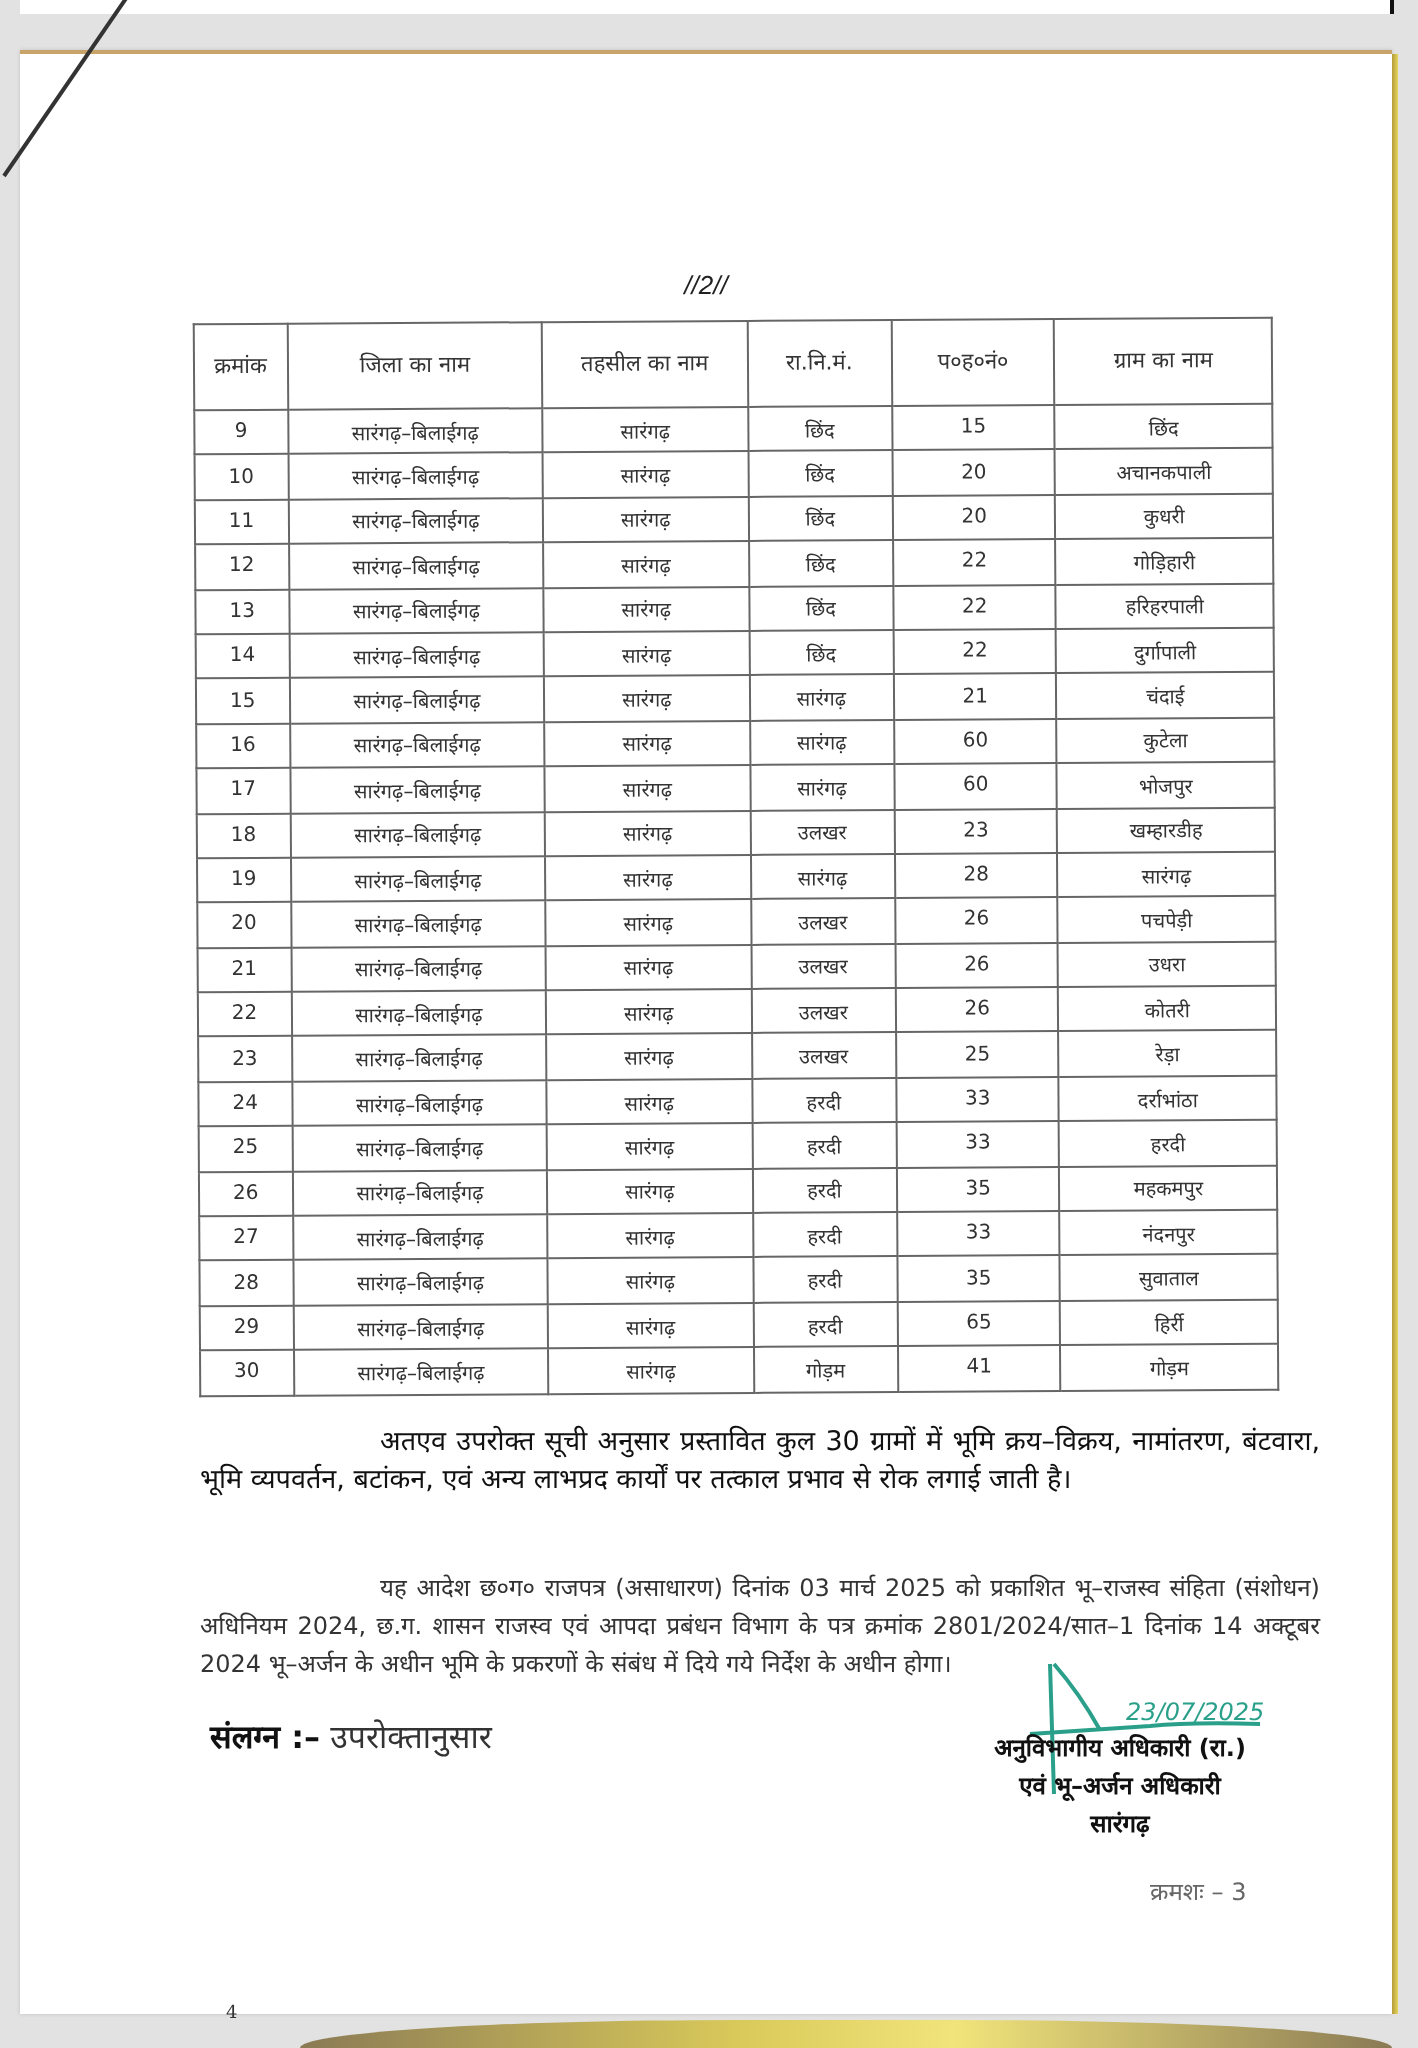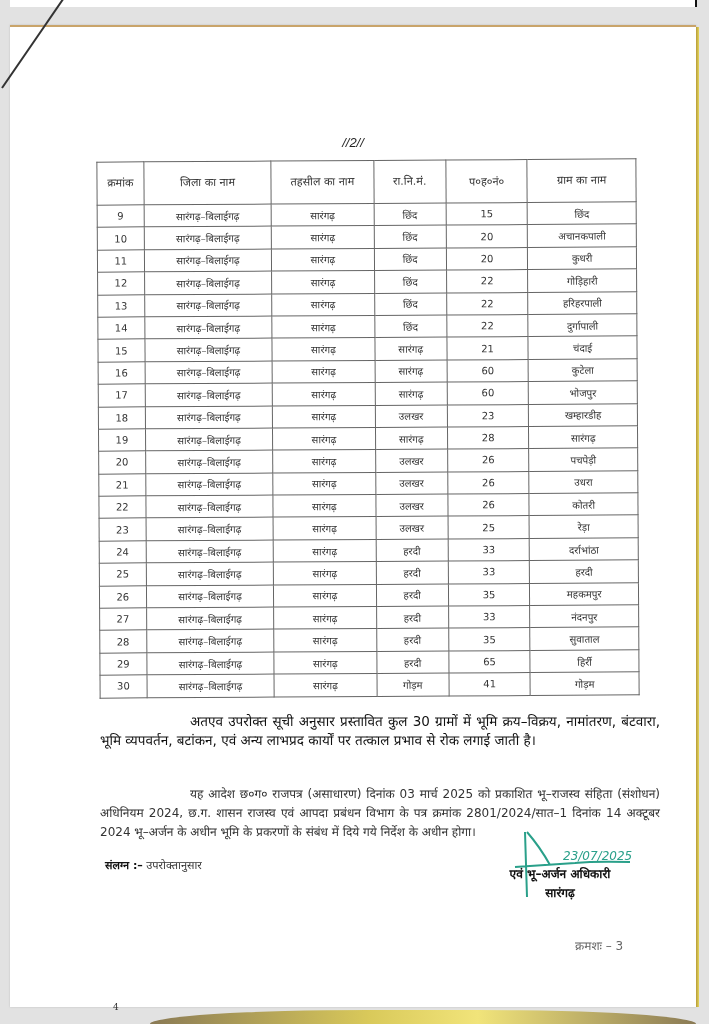--- a/index.html
+++ b/index.html
@@ -57,21 +57,21 @@
   table.villages td { height: 21.4px; }
   .c1 { width: 48px; } .c2 { width: 138px; margin-top: 40px; } .c3 { width: 110px; }
   .c4 { width: 76px; } .c5 { width: 86px; font-family: Liberation Serif, serif; } .c6 { width: 115px; }
   .para {
     position: absolute; left: 90px; width: 560px;
     font-size: 13px; line-height: 19px; text-align: justify;
   }
   .para1 { top: 685px; font-weight: normal; font-size: 13.5px; color: #111; }
   .para2 { top: 758px; font-size: 12px; line-height: 19px; color: #333; }
   .indent { display: inline-block; width: 90px; }
-  .enclosure { position: absolute; left: 95px; top: 830px; font-size: 11px; color: #333; }
+  .enclosure { position: absolute; left: 95px; top: 830px; font-size: 16px; color: #333; }
   .enclosure b { color: #111; }
   .signature-mark {
     position: absolute; left: 495px; top: 800px; width: 130px; height: 80px;
   }
   .sig-block {
     position: absolute; left: 460px; top: 838px; width: 180px;
     text-align: center; font-weight: bold; font-size: 12px; line-height: 19px; color: #111;
   }
   .continued { position: absolute; left: 565px; top: 910px; font-size: 12px; color: #666; }
   .page-number { position: absolute; left: 103px; top: 975px; font-size: 9px; color: #333; font-family: "DejaVu Serif", serif; }
@@ -286,20 +286,21 @@
     <b>संलग्न :–</b>
     <span>उपरोक्तानुसार</span>
   </div>
 
   <svg class="signature-mark" viewBox="0 0 130 80">
     <path d="M20 5 L22 70 M22 5 Q35 20 45 38 M10 40 L70 36 Q90 34 125 35" stroke="#2aa08a" stroke-width="2" fill="none"></path>
     <text x="58" y="33" font-size="12" fill="#2aa08a" font-family="DejaVu Sans, sans-serif" font-style="italic">23/07/2025</text>
   </svg>
 
   <div class="sig-block">
+    <div>अनुविभागीय अधिकारी (रा.)</div>
     <div>एवं भू–अर्जन अधिकारी</div>
     <div>सारंगढ़</div>
   </div>
 
   <div class="continued">क्रमशः – 3</div>
   <div class="page-number">4</div>
 </div>
 
 <div class="bottom-strip"></div>
 

